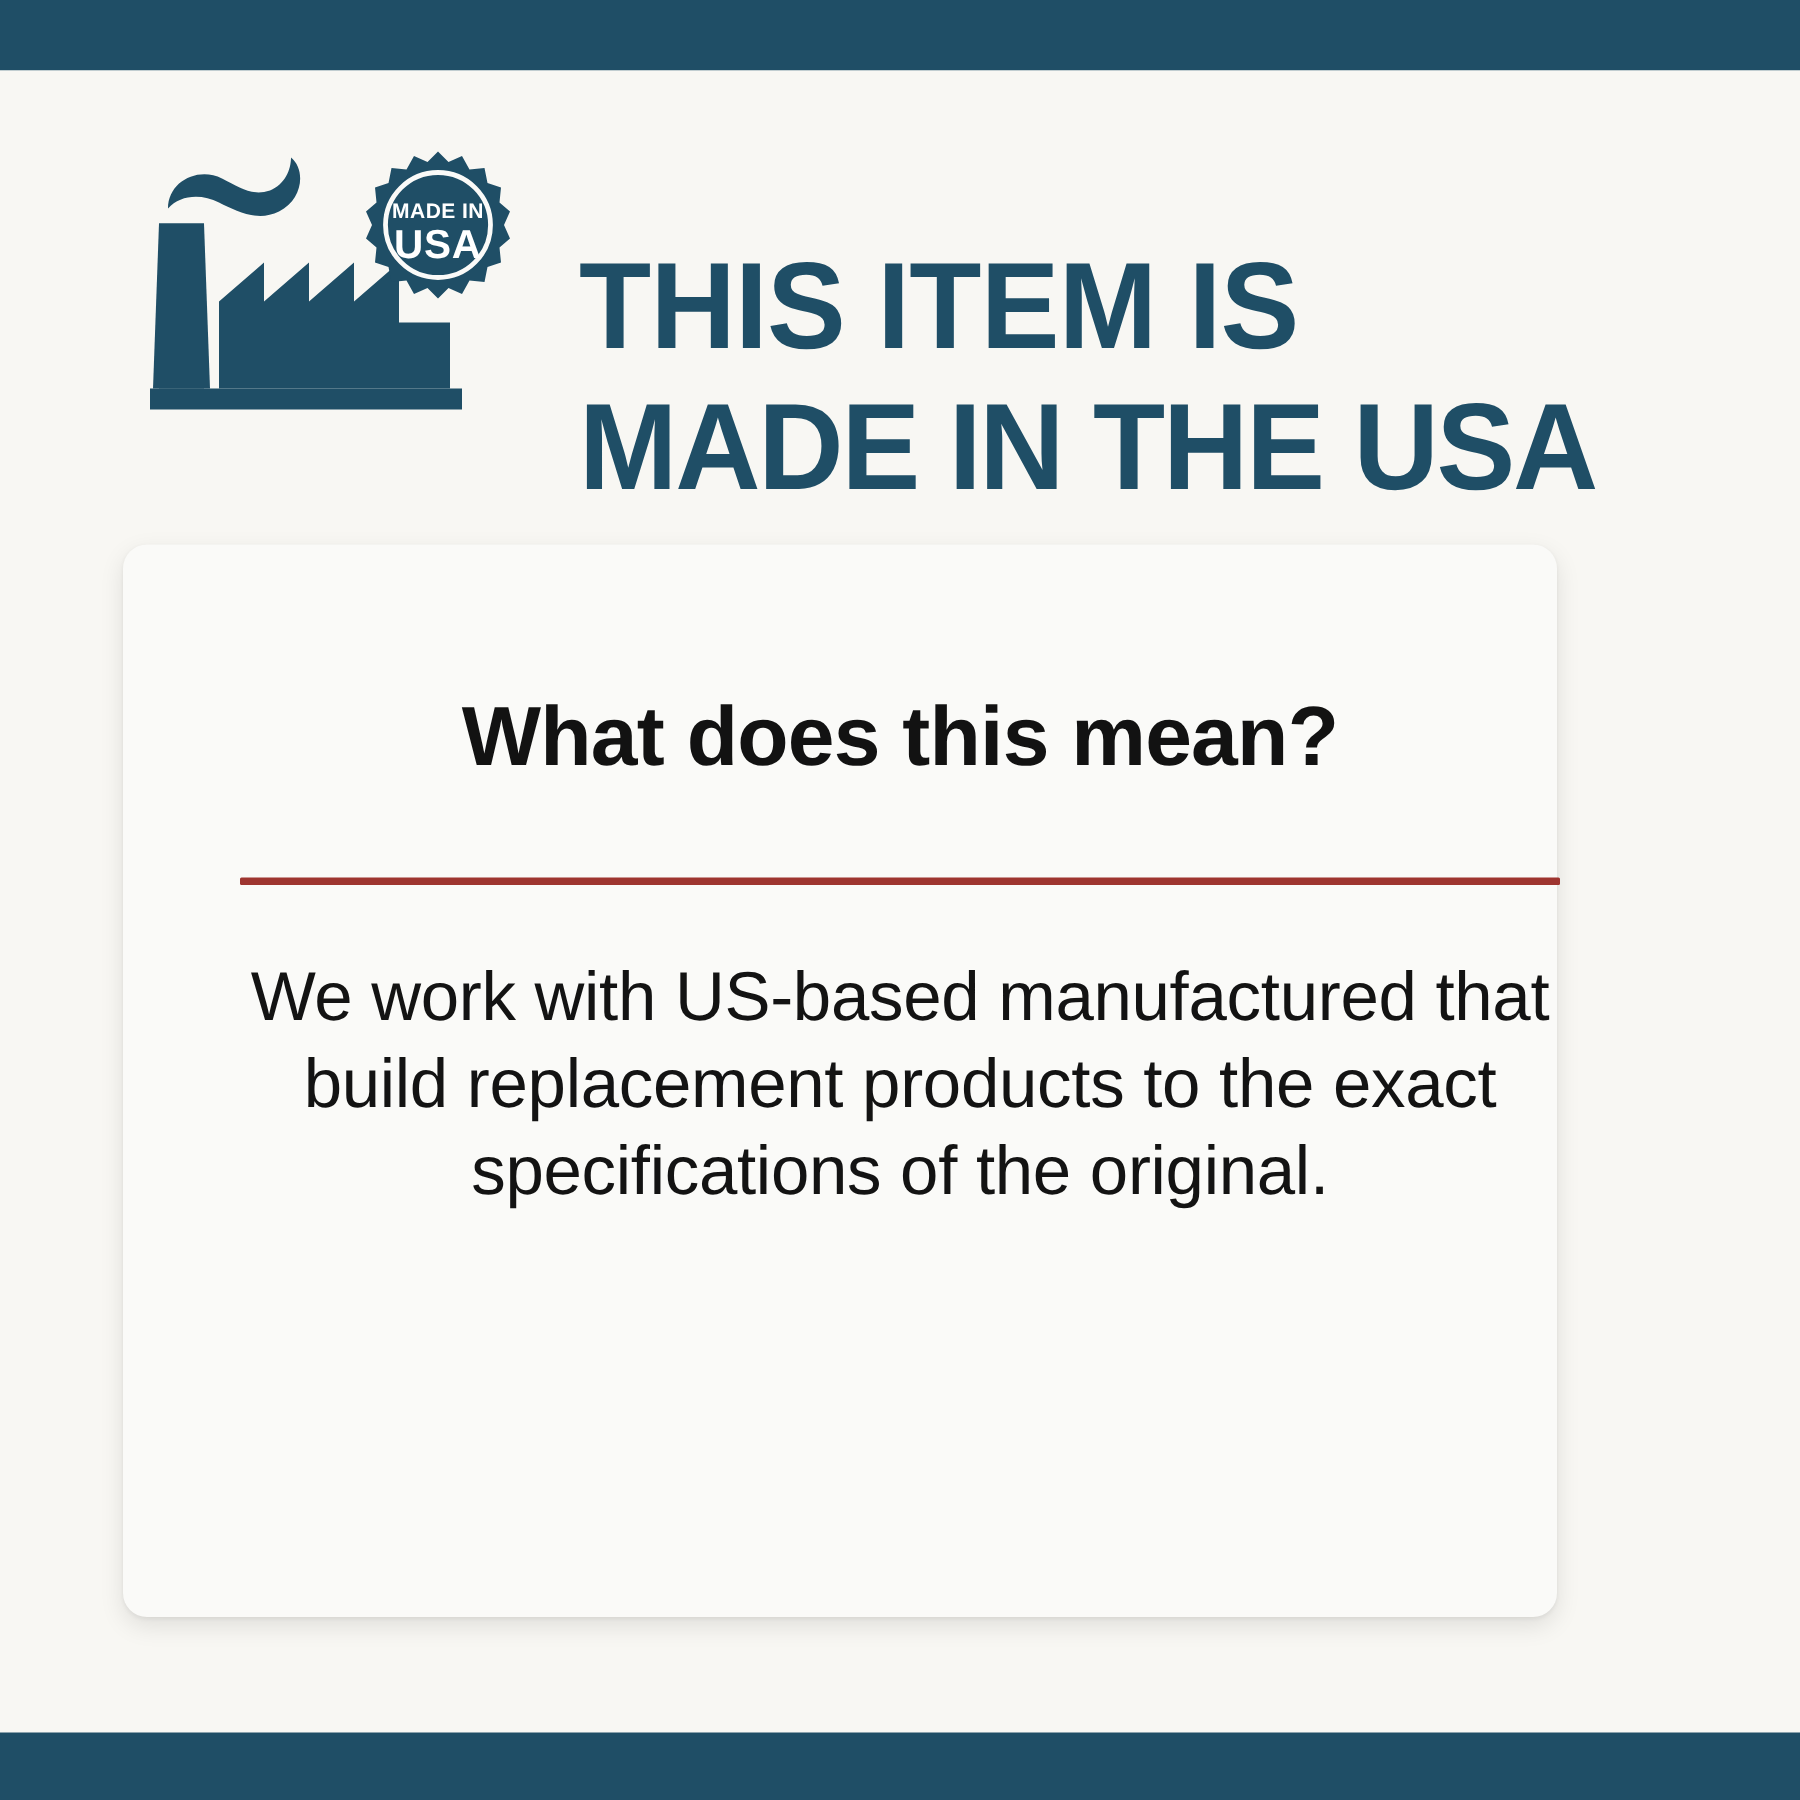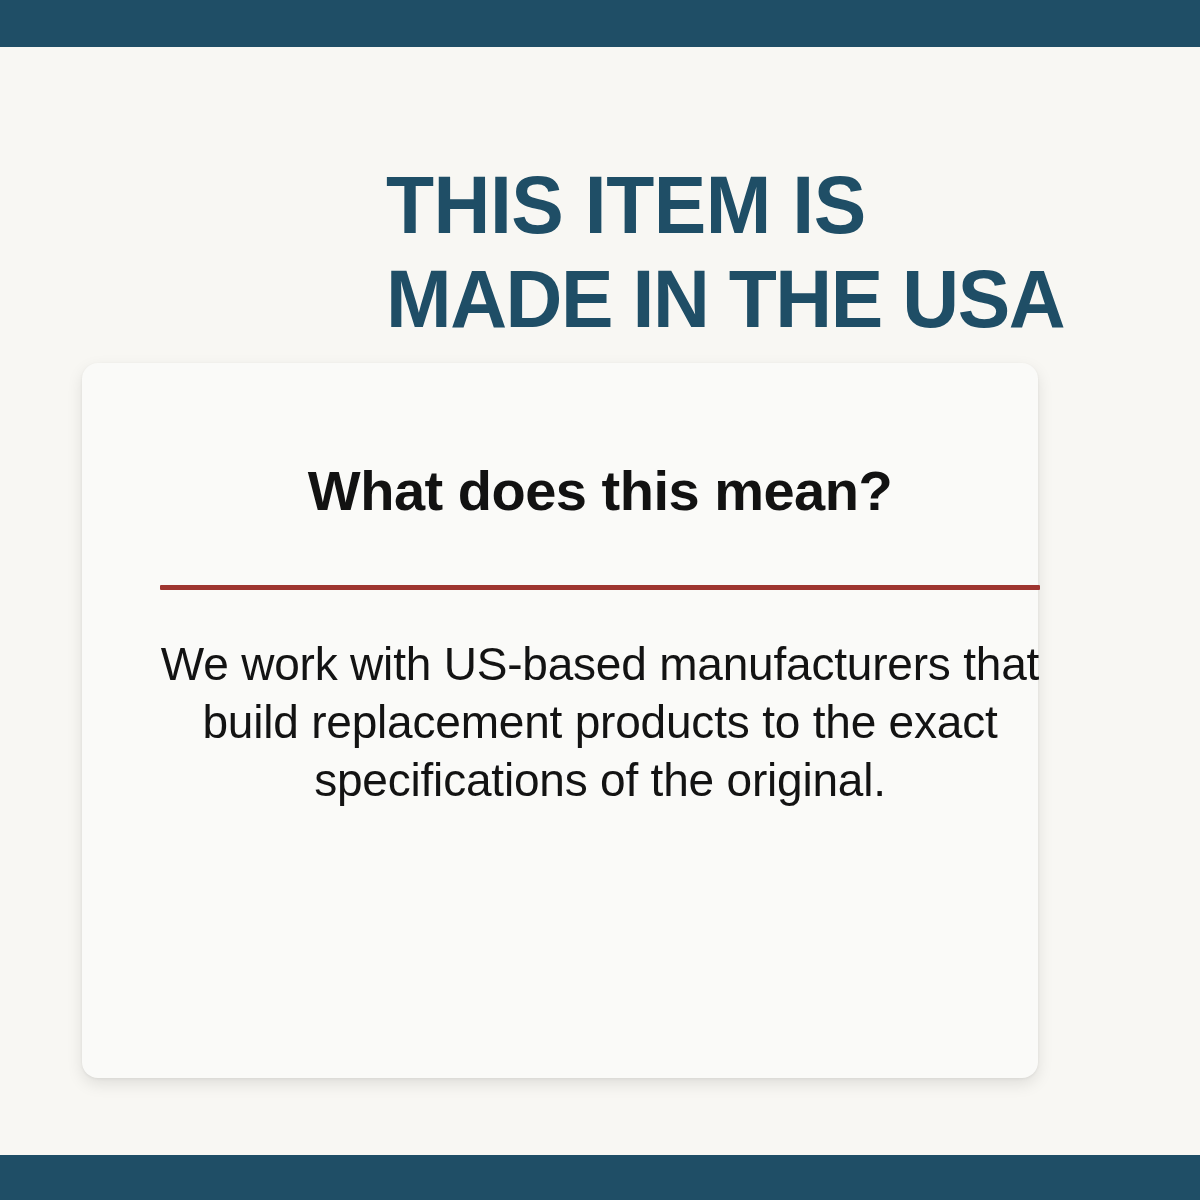--- a/index.html
+++ b/index.html
@@ -127,36 +127,68 @@
 </style>
 </head>
 <body>
 
 <div class="bar bar-top"></div>
 
 <div class="canvas">
 
   <div class="header">
 
+    <div class="logo-mark">
+      <svg viewBox="0 0 245 185" xmlns="http://www.w3.org/2000/svg" aria-hidden="true">
+        <g fill="#1F4E66">
+
+          <path d="M12 40 C12 22, 32 12, 48 20 C60 26, 68 32, 80 28 C90 24, 94 14, 94 6
+                   C104 14, 102 34, 86 42 C72 49, 58 42, 46 36 C34 30, 20 31, 12 40 Z"></path>
+
+          <rect x="6" y="50" width="30" height="110"></rect>
+          <path d="M6 50 L36 50 L40 160 L2 160 Z"></path>
+
+          <path d="M46 160 L46 102 L76 76 L76 102 L106 76 L106 102 L136 76 L136 102
+                   L166 76 L166 160 Z"></path>
+
+          <path d="M166 160 L166 116 L200 116 L200 160 Z"></path>
+
+          <rect x="0" y="160" width="208" height="14"></rect>
+
+          <g transform="translate(146,2)">
+            <path d="M46 0 L53 7 L62 3 L67 12 L77 11 L79 21 L88 24 L87 34 L94 40 L90 49
+                     L94 58 L87 64 L88 74 L79 77 L77 87 L67 86 L62 95 L53 91 L46 98
+                     L39 91 L30 95 L25 86 L15 87 L13 77 L4 74 L5 64 L-2 58 L2 49
+                     L-2 40 L5 34 L4 24 L13 21 L15 11 L25 12 L30 3 L39 7 Z"></path>
+          </g>
+        </g>
+
+        <g transform="translate(146,2)">
+          <circle cx="46" cy="49" r="35" fill="none" stroke="#FAFAF8" stroke-width="3.2"></circle>
+          <text x="46" y="44" text-anchor="middle" fill="#FFFFFF" font-family="Liberation Sans, sans-serif" font-weight="bold" font-size="14" letter-spacing="0.3">MADE IN</text>
+          <text x="46" y="71" text-anchor="middle" fill="#FFFFFF" font-family="Liberation Sans, sans-serif" font-weight="bold" font-size="27" letter-spacing="0.5">USA</text>
+        </g>
+      </svg>
+    </div>
 
     <h1 class="headline">
       <span class="hl-line hl-line-1">THIS ITEM IS</span>
       <span class="hl-line hl-line-2">MADE IN THE USA</span>
     </h1>
 
   </div>
 
   <div class="card">
 
     <div class="card-title">What does this mean?</div>
 
     <div class="divider"></div>
 
     <div class="body-copy">
-      <p>We work with US-based manufacturers that build replacement products to the exact specifications of the original.</p>
+      <p>We work with US-based manufactured that build replacement products to the exact specifications of the original.</p>
       <div class="para-gap"></div>
     </div>
 
   </div>
 
 </div>
 
 <div class="bar bar-bottom"></div>
 
 </body></html>

